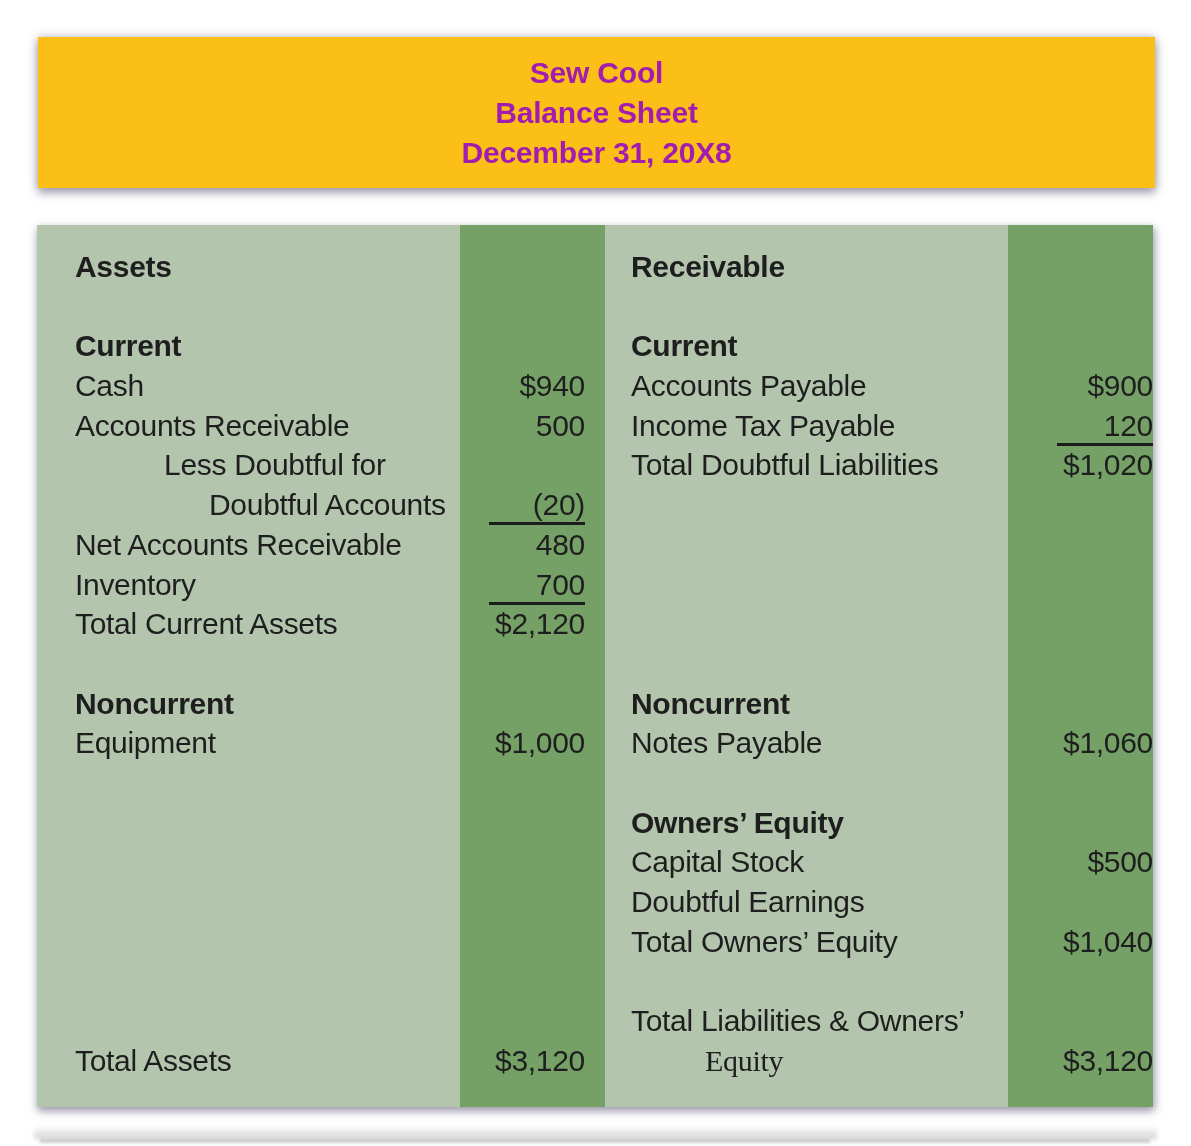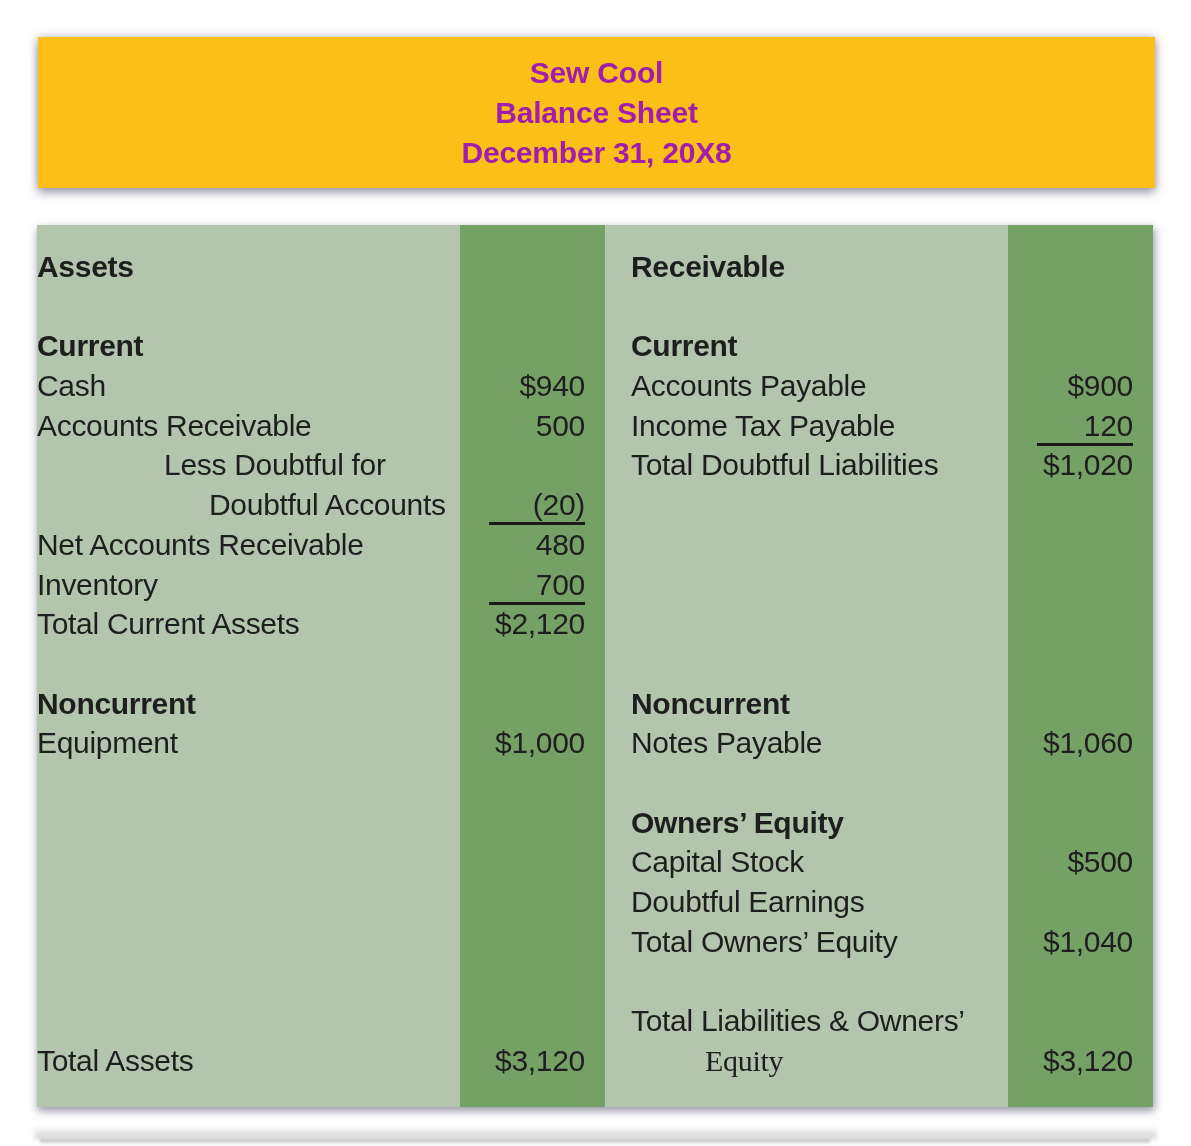--- a/index.html
+++ b/index.html
@@ -25,24 +25,24 @@
   }
   .stripe{position:absolute;top:0;bottom:0;width:145px;background:#75A167;}
   .stripe.s1{left:423px;}
   .stripe.s2{left:971px;}
   
   .rows{position:absolute;left:0;top:22px;right:0;}
   .row{
     display:grid;grid-template-columns:423px 145px 403px 145px;
     height:39.7px;font-size:30px;line-height:39.7px;letter-spacing:-0.3px;white-space:nowrap;
   }
-  .labL{grid-column:1;}
+  .labL{grid-column:1;padding-left:38px;}
   .numL{grid-column:2;text-align:right;padding-right:20px;}
   .labR{grid-column:3;padding-left:26px;}
-  .numR{grid-column:4;text-align:right;padding-right:20px;}
+  .numR{grid-column:4;text-align:right;}
   .b{font-weight:bold;}
   .i1{padding-left:127px;}
   .i2{padding-left:172px;}
   .iE{padding-left:100px;font-family:Liberation Serif, serif;}
   .u{
     display:inline-block;min-width:96px;text-align:right;
     border-bottom:3px solid #1c1c1c;height:37px;
   }
   
   .crop-hint{

